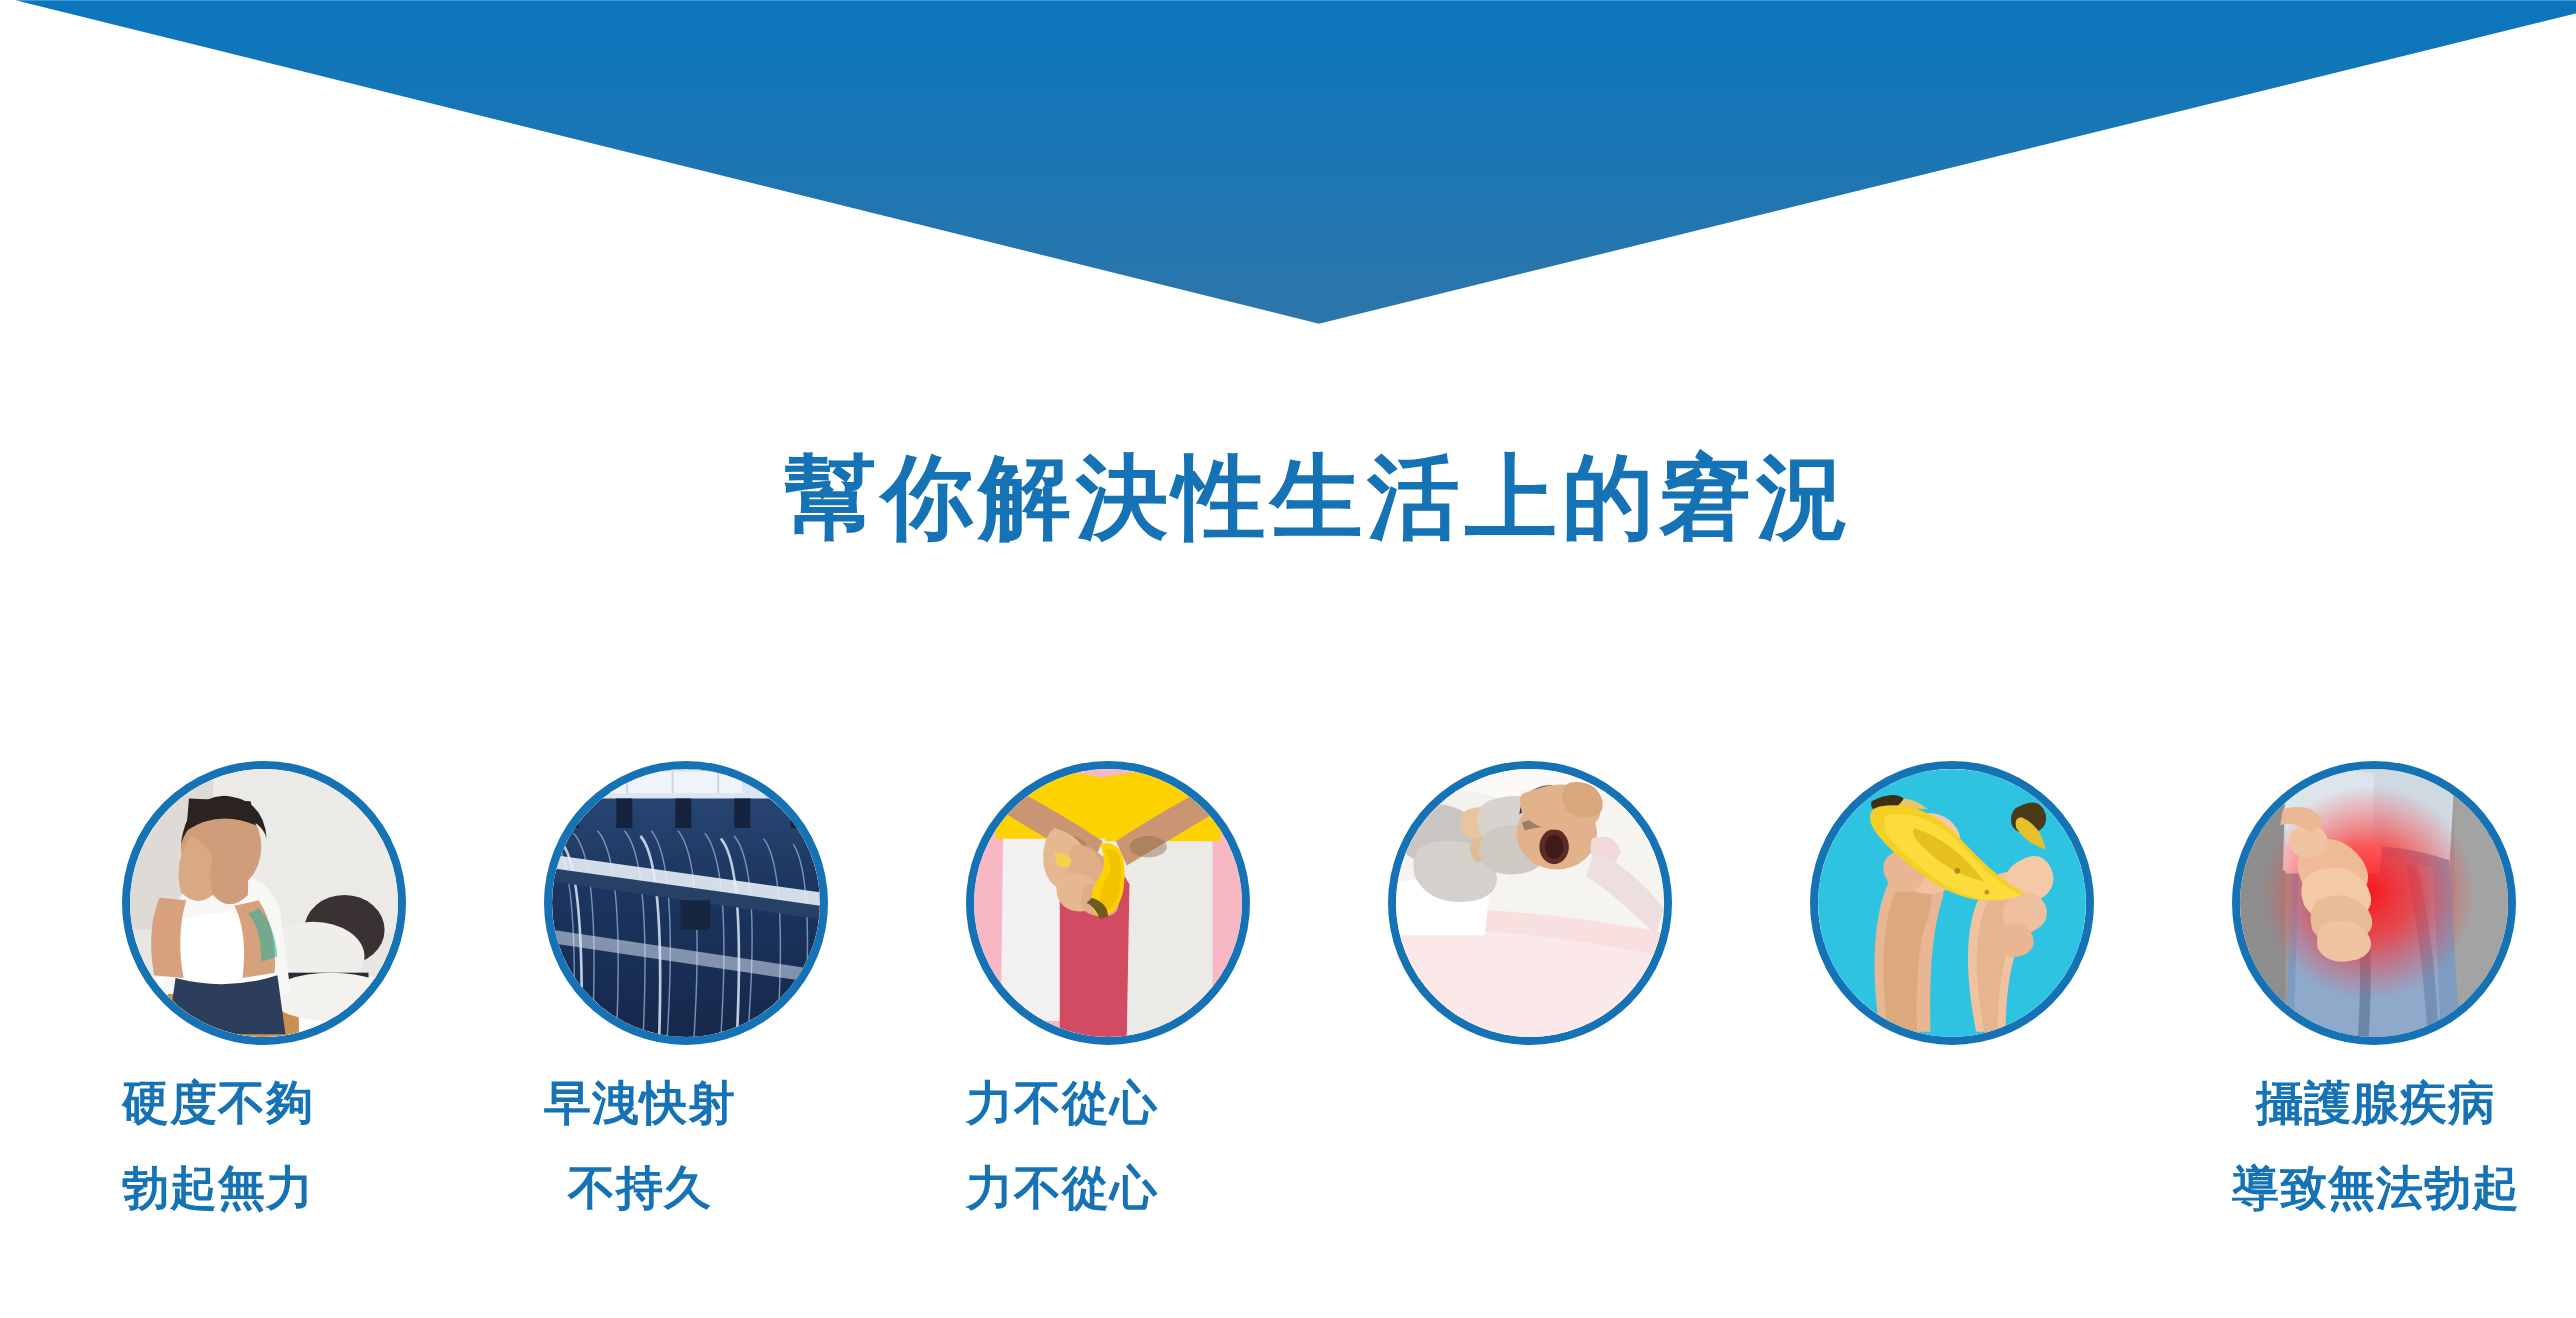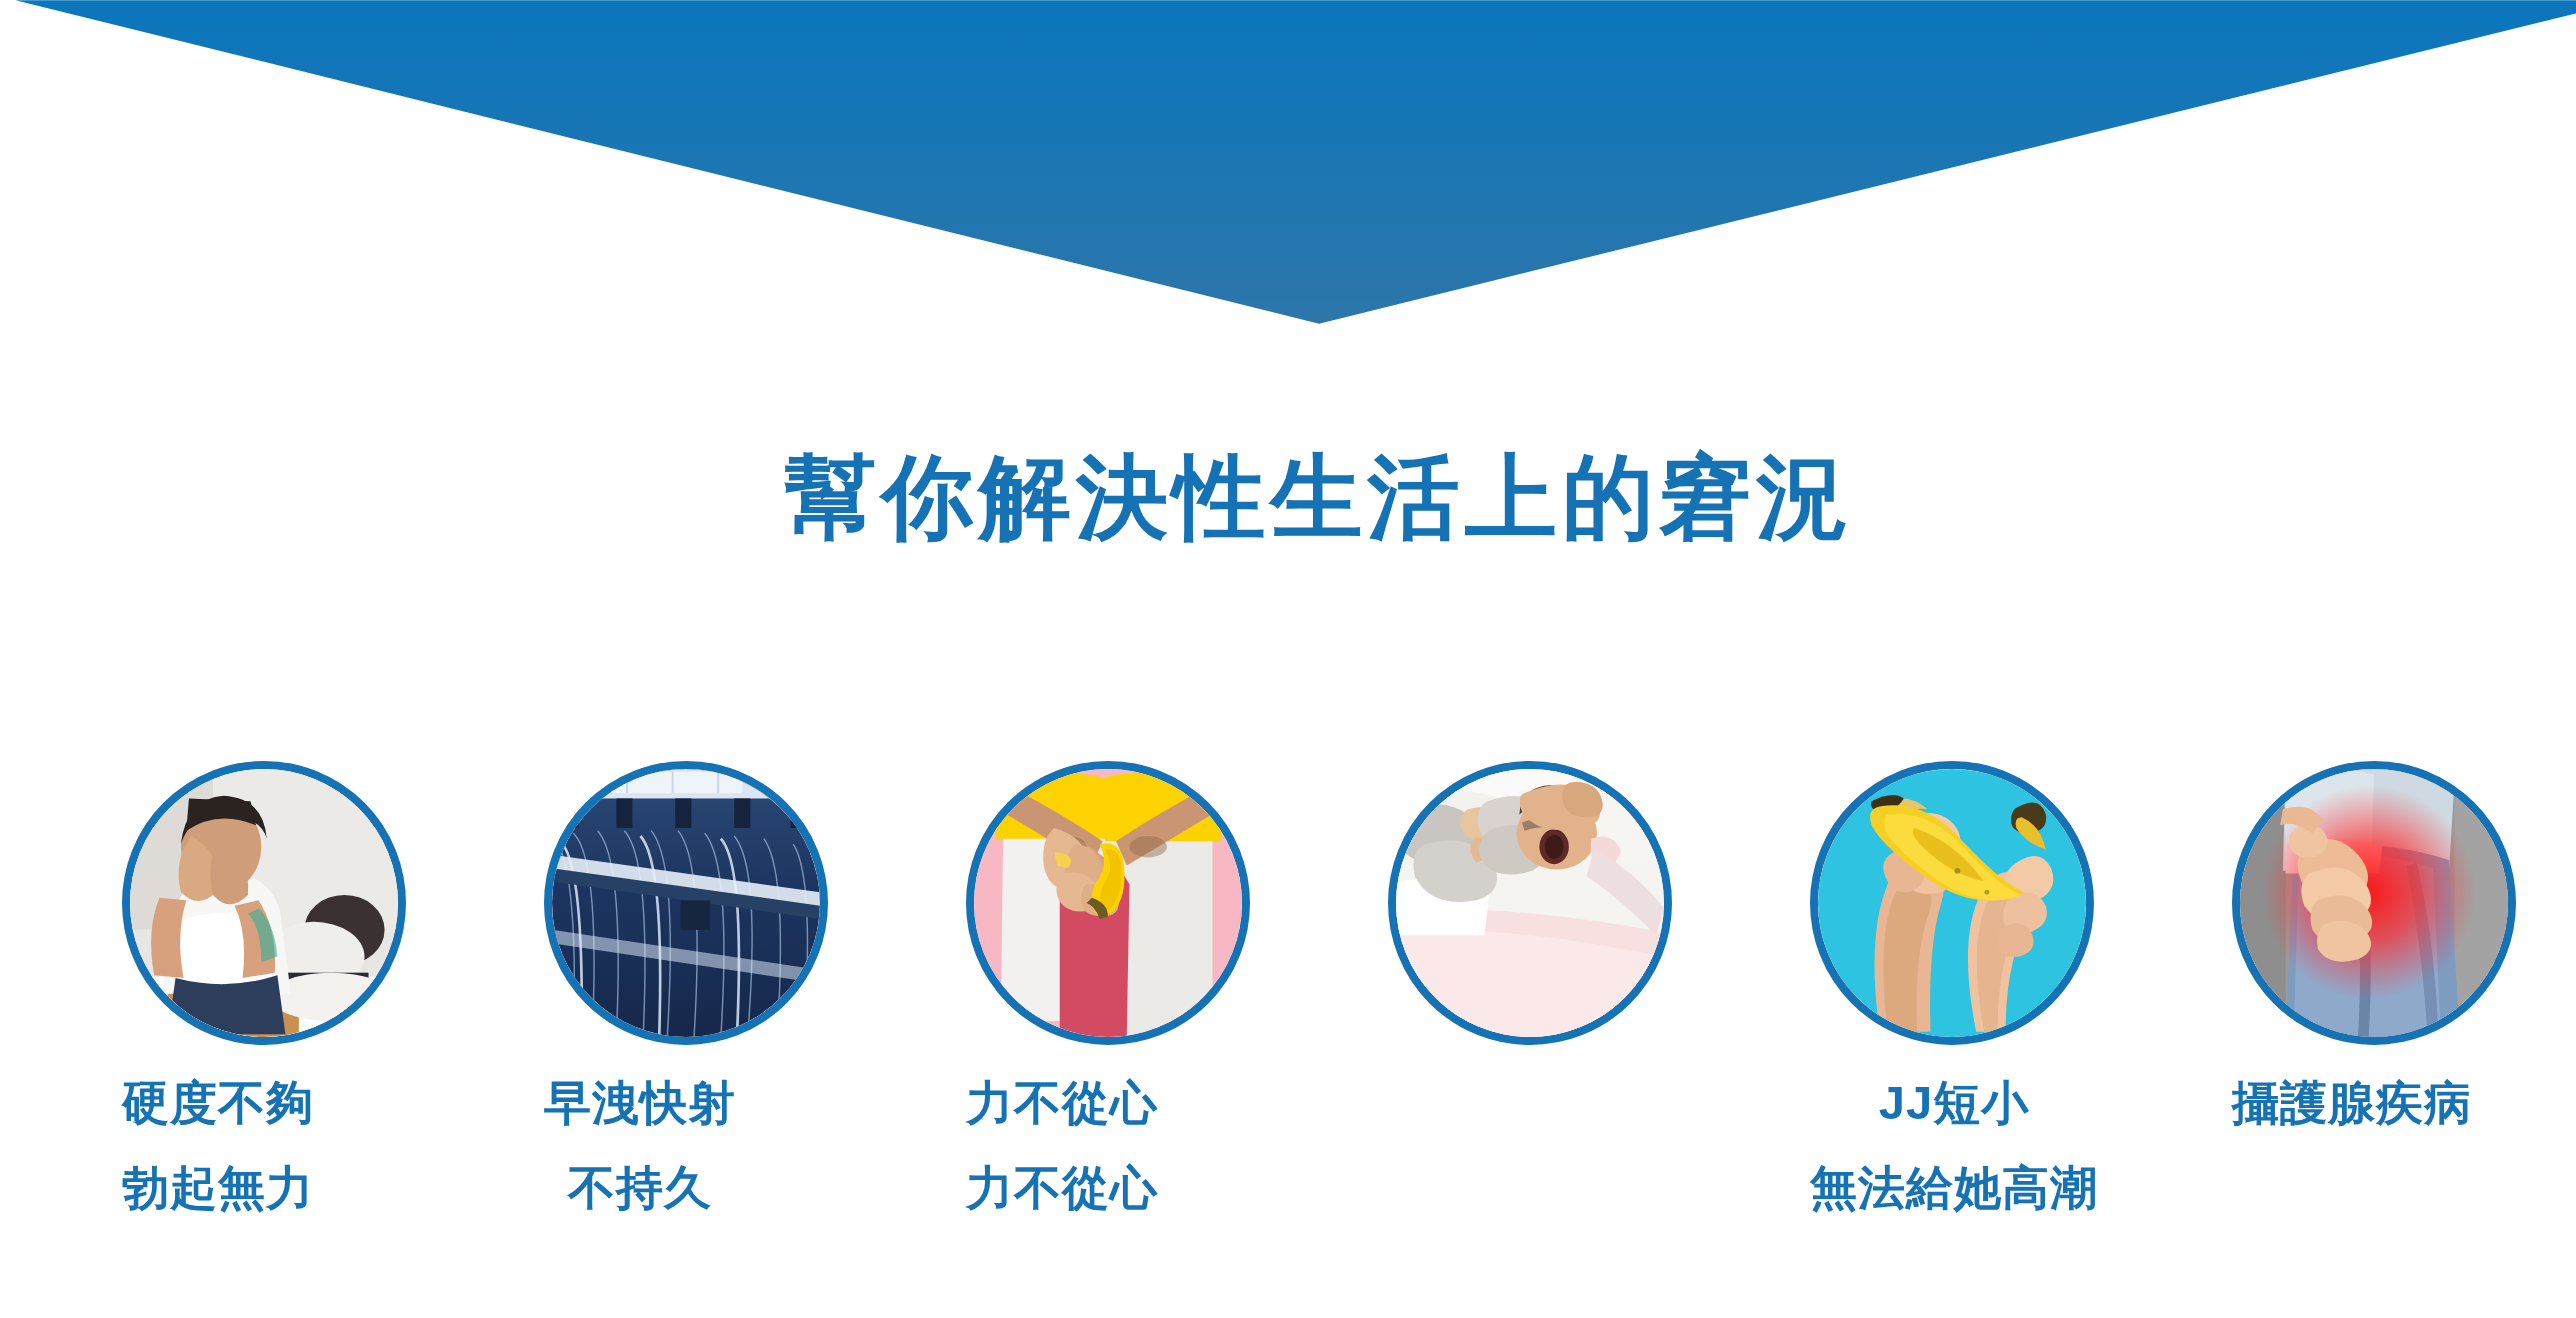--- a/index.html
+++ b/index.html
@@ -285,24 +285,20 @@
           <path d="M46 28 q34 -6 62 26 q30 32 46 38 q-34 16 -72 -10 q-34 -24 -42 -40 q-4 -12 6 -14 z" fill="#f5cf24"></path>
           <path d="M52 34 q32 -4 58 26 q26 28 42 34 q-30 12 -64 -12 q-30 -22 -38 -36 q-2 -10 2 -12 z" fill="#fbdc3c"></path>
           <path d="M72 44 q30 10 52 40 q-26 -6 -46 -26 q-10 -10 -6 -14 z" fill="#e3b915" opacity="0.8"></path>
           <path d="M150 28 q16 -8 20 6 q2 12 -12 14 q-14 0 -14 -10 q0 -8 6 -10 z" fill="#4b3a1a"></path>
           <path d="M152 36 q14 6 18 24 q-14 -4 -22 -16 q-2 -8 4 -8 z" fill="#e8c02c"></path>
           <circle cx="104" cy="76" r="2.2" fill="#9a7a16" opacity="0.75"></circle>
           <circle cx="126" cy="92" r="1.8" fill="#9a7a16" opacity="0.7"></circle>
         </svg>
       </div>
     </div>
-    <div class="caption">
-      <span>JJ短小</span>
-      <span class="l2">無法給她高潮</span>
-    </div>
   </div>
 
   <div class="item">
     <div class="circle">
       <div class="photo">
         <svg viewBox="0 0 200 200" preserveAspectRatio="xMidYMid slice">
           <defs>
             <radialGradient id="pain" cx="48%" cy="46%" r="40%">
               <stop offset="0%" stop-color="#ff1010" stop-opacity="0.95"></stop>
               <stop offset="45%" stop-color="#ff2a2a" stop-opacity="0.72"></stop>
@@ -324,17 +320,18 @@
           <path d="M52 78 q26 -12 42 8 q10 16 -6 26 q-26 10 -40 -10 q-6 -16 4 -24 z" fill="#f3c9a6"></path>
           <path d="M58 98 q24 -10 38 8 q8 14 -8 22 q-24 8 -34 -8 q-4 -14 4 -22 z" fill="#e9bb96"></path>
           <path d="M62 116 q22 -8 34 8 q6 12 -8 18 q-22 6 -30 -8 q-2 -12 4 -18 z" fill="#f0c4a0"></path>
           <path d="M40 46 q12 -10 22 0 q8 10 -2 18 q-14 6 -22 -4 q-4 -10 2 -14 z" fill="#f0c4a0"></path>
           <path d="M32 30 q20 -6 30 8 l-8 10 q-14 -10 -24 -6 z" fill="#eab893"></path>
         </svg>
       </div>
     </div>
     <div class="caption">
       <span>攝護腺疾病</span>
+      <span class="l2">導致無法勃起</span>
     </div>
   </div>
 
 </div>
 
 
 </body></html>

